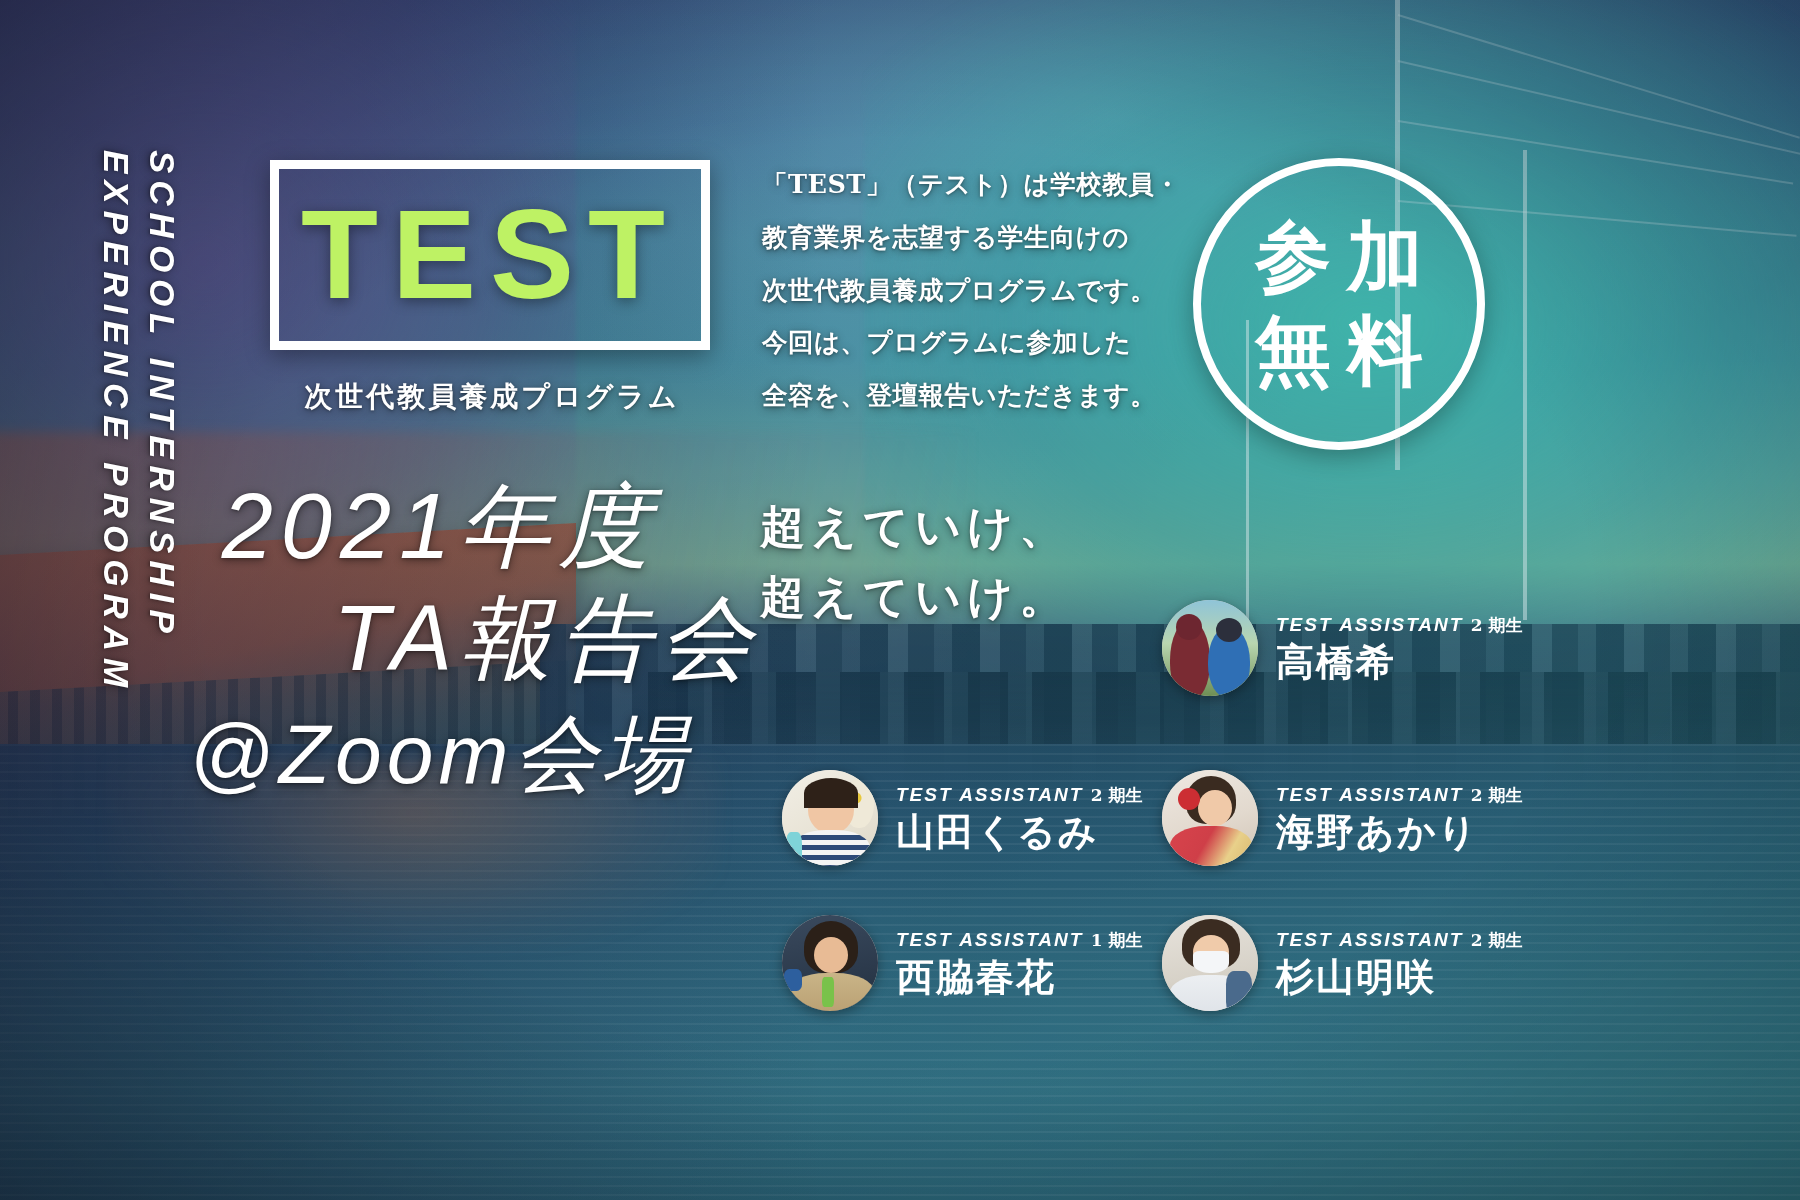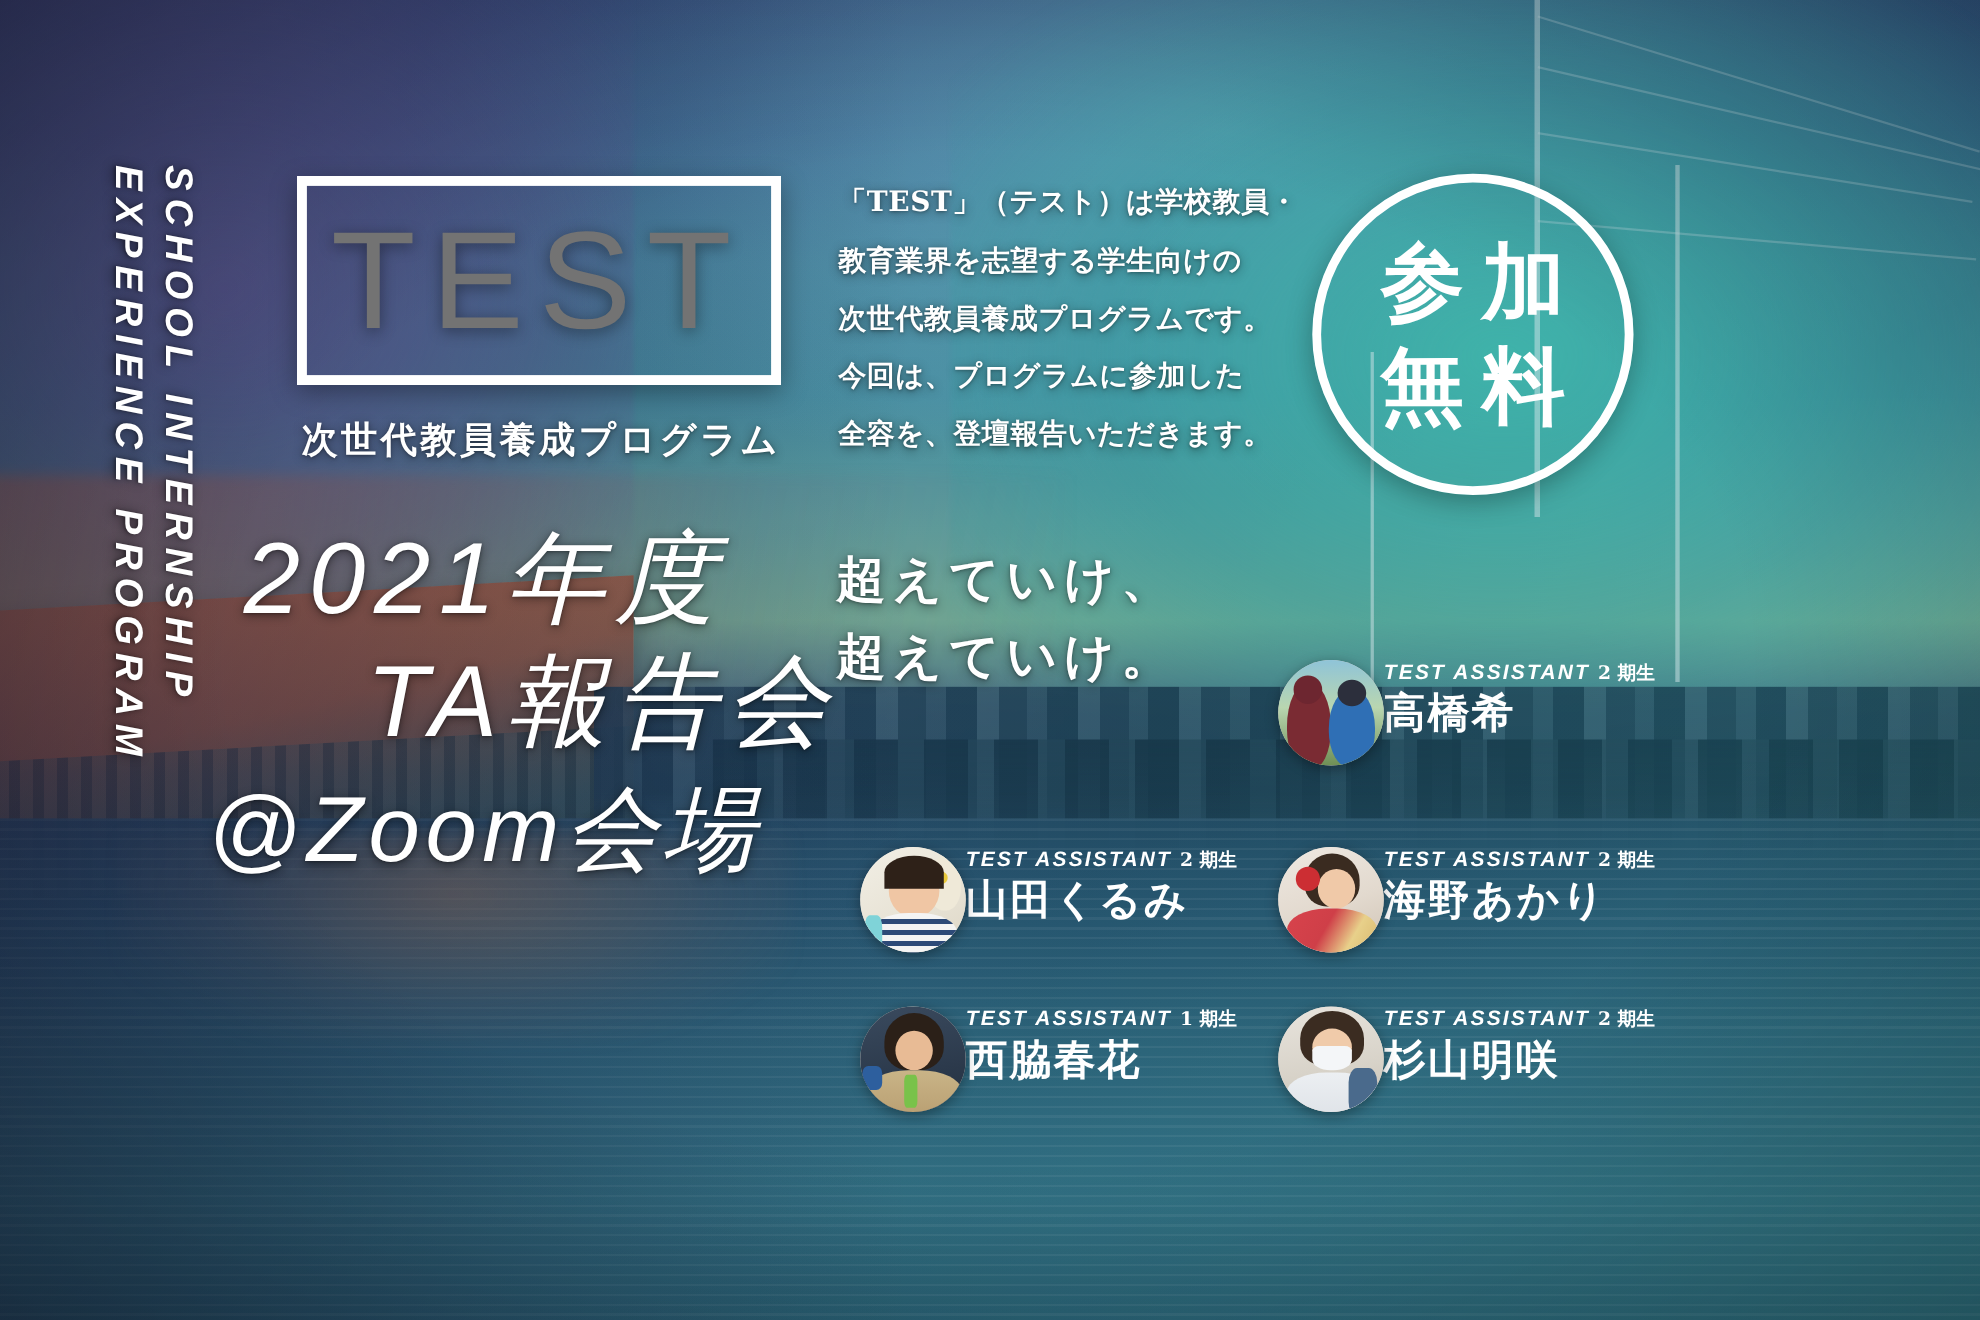--- a/index.html
+++ b/index.html
@@ -140,27 +140,27 @@
   }
 
   
   .logo-box{
     position:absolute; left:270px; top:160px; width:440px; height:190px;
     border:9px solid #fff;
     display:flex; align-items:center; justify-content:center;
     box-shadow:0 6px 22px rgba(0,0,0,.35);
   }
   .logo-text{
-    color:#737373; font-size:126px; font-weight:400; letter-spacing:14px;
+    color:#bef264; font-size:126px; font-weight:700; letter-spacing:14px;
     line-height:1; font-family:"Liberation Sans", sans-serif;
     text-shadow:0 3px 14px rgba(0,0,0,.40);
   }
   .logo-sub{
     position:absolute; left:262px; top:378px; width:460px;
-    text-align:center; color:#fff; font-size:33px; font-weight:700;
+    text-align:center; color:#fff; font-size:28px; font-weight:700;
     letter-spacing:3px; font-family:"DejaVu Serif", serif;
   }
 
   
   .headline{
     position:absolute; left:120px; top:470px; width:640px;
     color:#fff; font-weight:400; font-style:italic;
   }
   .hl-1{ font-size:92px; letter-spacing:8px; line-height:1.22; text-align:center; }
   .hl-2{ font-size:92px; letter-spacing:8px; line-height:1.22; text-align:right; }
@@ -191,21 +191,21 @@
     gap:4px;
     box-shadow:0 6px 24px rgba(0,0,0,.30);
   }
   .badge span{
     color:#fff; font-size:76px; font-weight:700; letter-spacing:16px;
     line-height:1.18; font-family:"DejaVu Serif", serif; text-indent:16px;
   }
 
   
   .presenters{ position:absolute; left:0; top:0; width:100%; height:100%; }
-  .p-card{ position:absolute; display:flex; align-items:flex-start; }
+  .p-card{ position:absolute; display:flex; align-items:center; gap:18px; }
   .p-avatar{
     width:96px; height:96px; border-radius:50%;
     overflow:hidden; position:relative; flex:none;
     box-shadow:0 3px 12px rgba(0,0,0,.35);
     background:#d8d2cc;
   }
   .p-meta{ display:flex; flex-direction:column; gap:4px; }
   .p-role{
     color:#fff; font-size:19px; font-weight:700; font-style:italic;
     letter-spacing:2px; white-space:nowrap;

